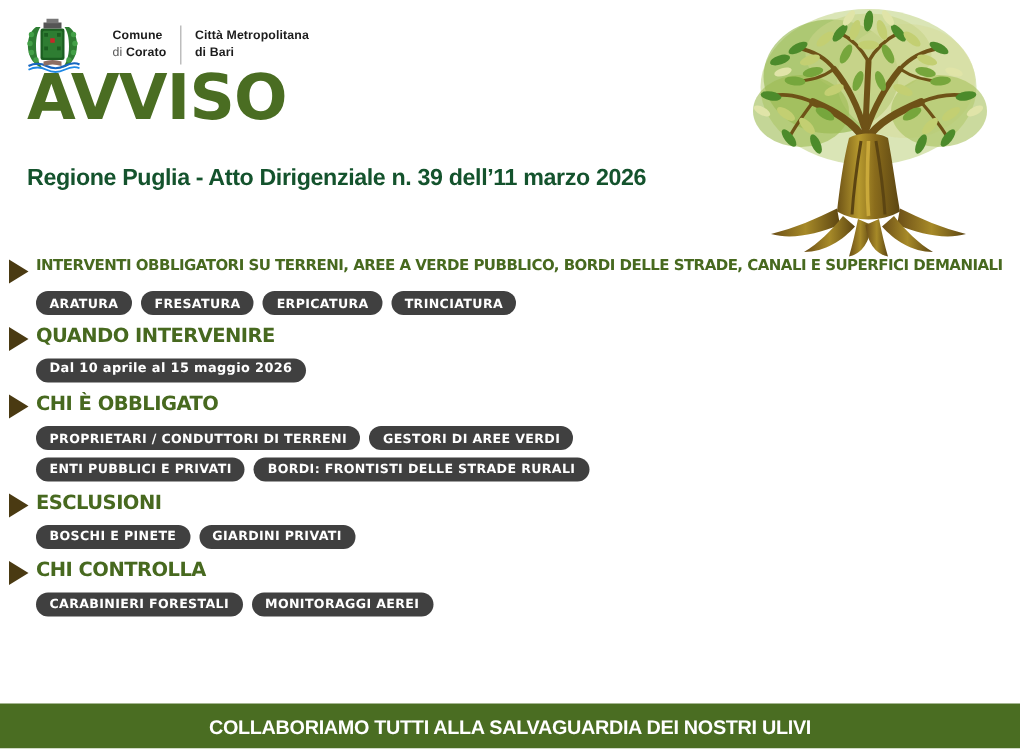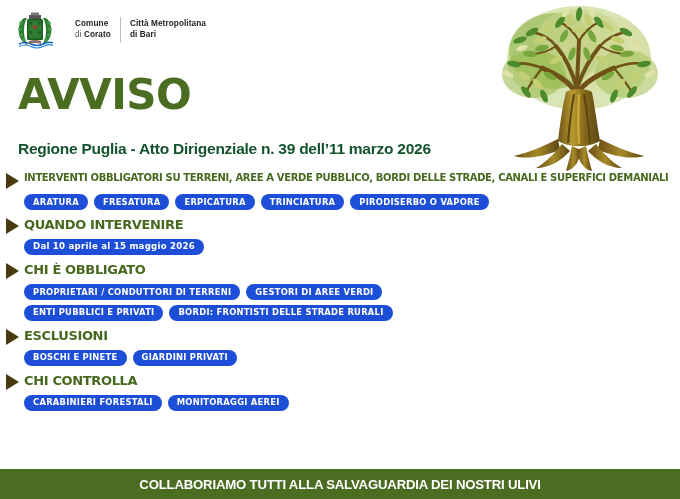--- a/index.html
+++ b/index.html
@@ -59,21 +59,21 @@
     right: 6px;
     width: 190px;
     height: 182px;
     z-index: 1;
   }
   .tree-wrap svg { width: 100%; height: 100%; display: block; }
 
   
   .title-zone {
     position: absolute;
-    top: 74px;
+    top: 44px;
     left: 18px;
     z-index: 4;
   }
   .avviso {
     font-size: 42px;
     font-weight: bold;
     letter-spacing: -0.5px;
     color: #4a6d22;
     line-height: 1;
     font-family: "DejaVu Sans", sans-serif;
@@ -132,21 +132,21 @@
 
   .badges {
     display: flex;
     flex-wrap: wrap;
     gap: 5px 6px;
     margin-top: 5px;
     margin-left: 18px;
     max-width: 500px;
   }
   .badge {
-    background: #1d4ed8;
+    background: #404040;
     color: #ffffff;
     font-size: 8.4px;
     font-weight: bold;
     letter-spacing: 0.25px;
     padding: 3.5px 9px 4px;
     border-radius: 999px;
     white-space: nowrap;
     line-height: 1;
     font-family: "DejaVu Sans", sans-serif;
   }
@@ -342,21 +342,20 @@
   <div class="section">
     <div class="sec-head">
       <div class="arrow"></div>
       <div class="sec-title big">INTERVENTI OBBLIGATORI SU TERRENI, AREE A VERDE PUBBLICO, BORDI DELLE STRADE, CANALI E SUPERFICI DEMANIALI</div>
     </div>
     <div class="badges">
       <span class="badge">ARATURA</span>
       <span class="badge">FRESATURA</span>
       <span class="badge">ERPICATURA</span>
       <span class="badge">TRINCIATURA</span>
-      <span class="badge">PIRODISERBO O VAPORE</span>
     </div>
   </div>
 
   <div class="section">
     <div class="sec-head">
       <div class="arrow"></div>
       <div class="sec-title">QUANDO INTERVENIRE</div>
     </div>
     <div class="badges">
       <span class="badge wide">Dal 10 aprile al 15 maggio 2026</span>

